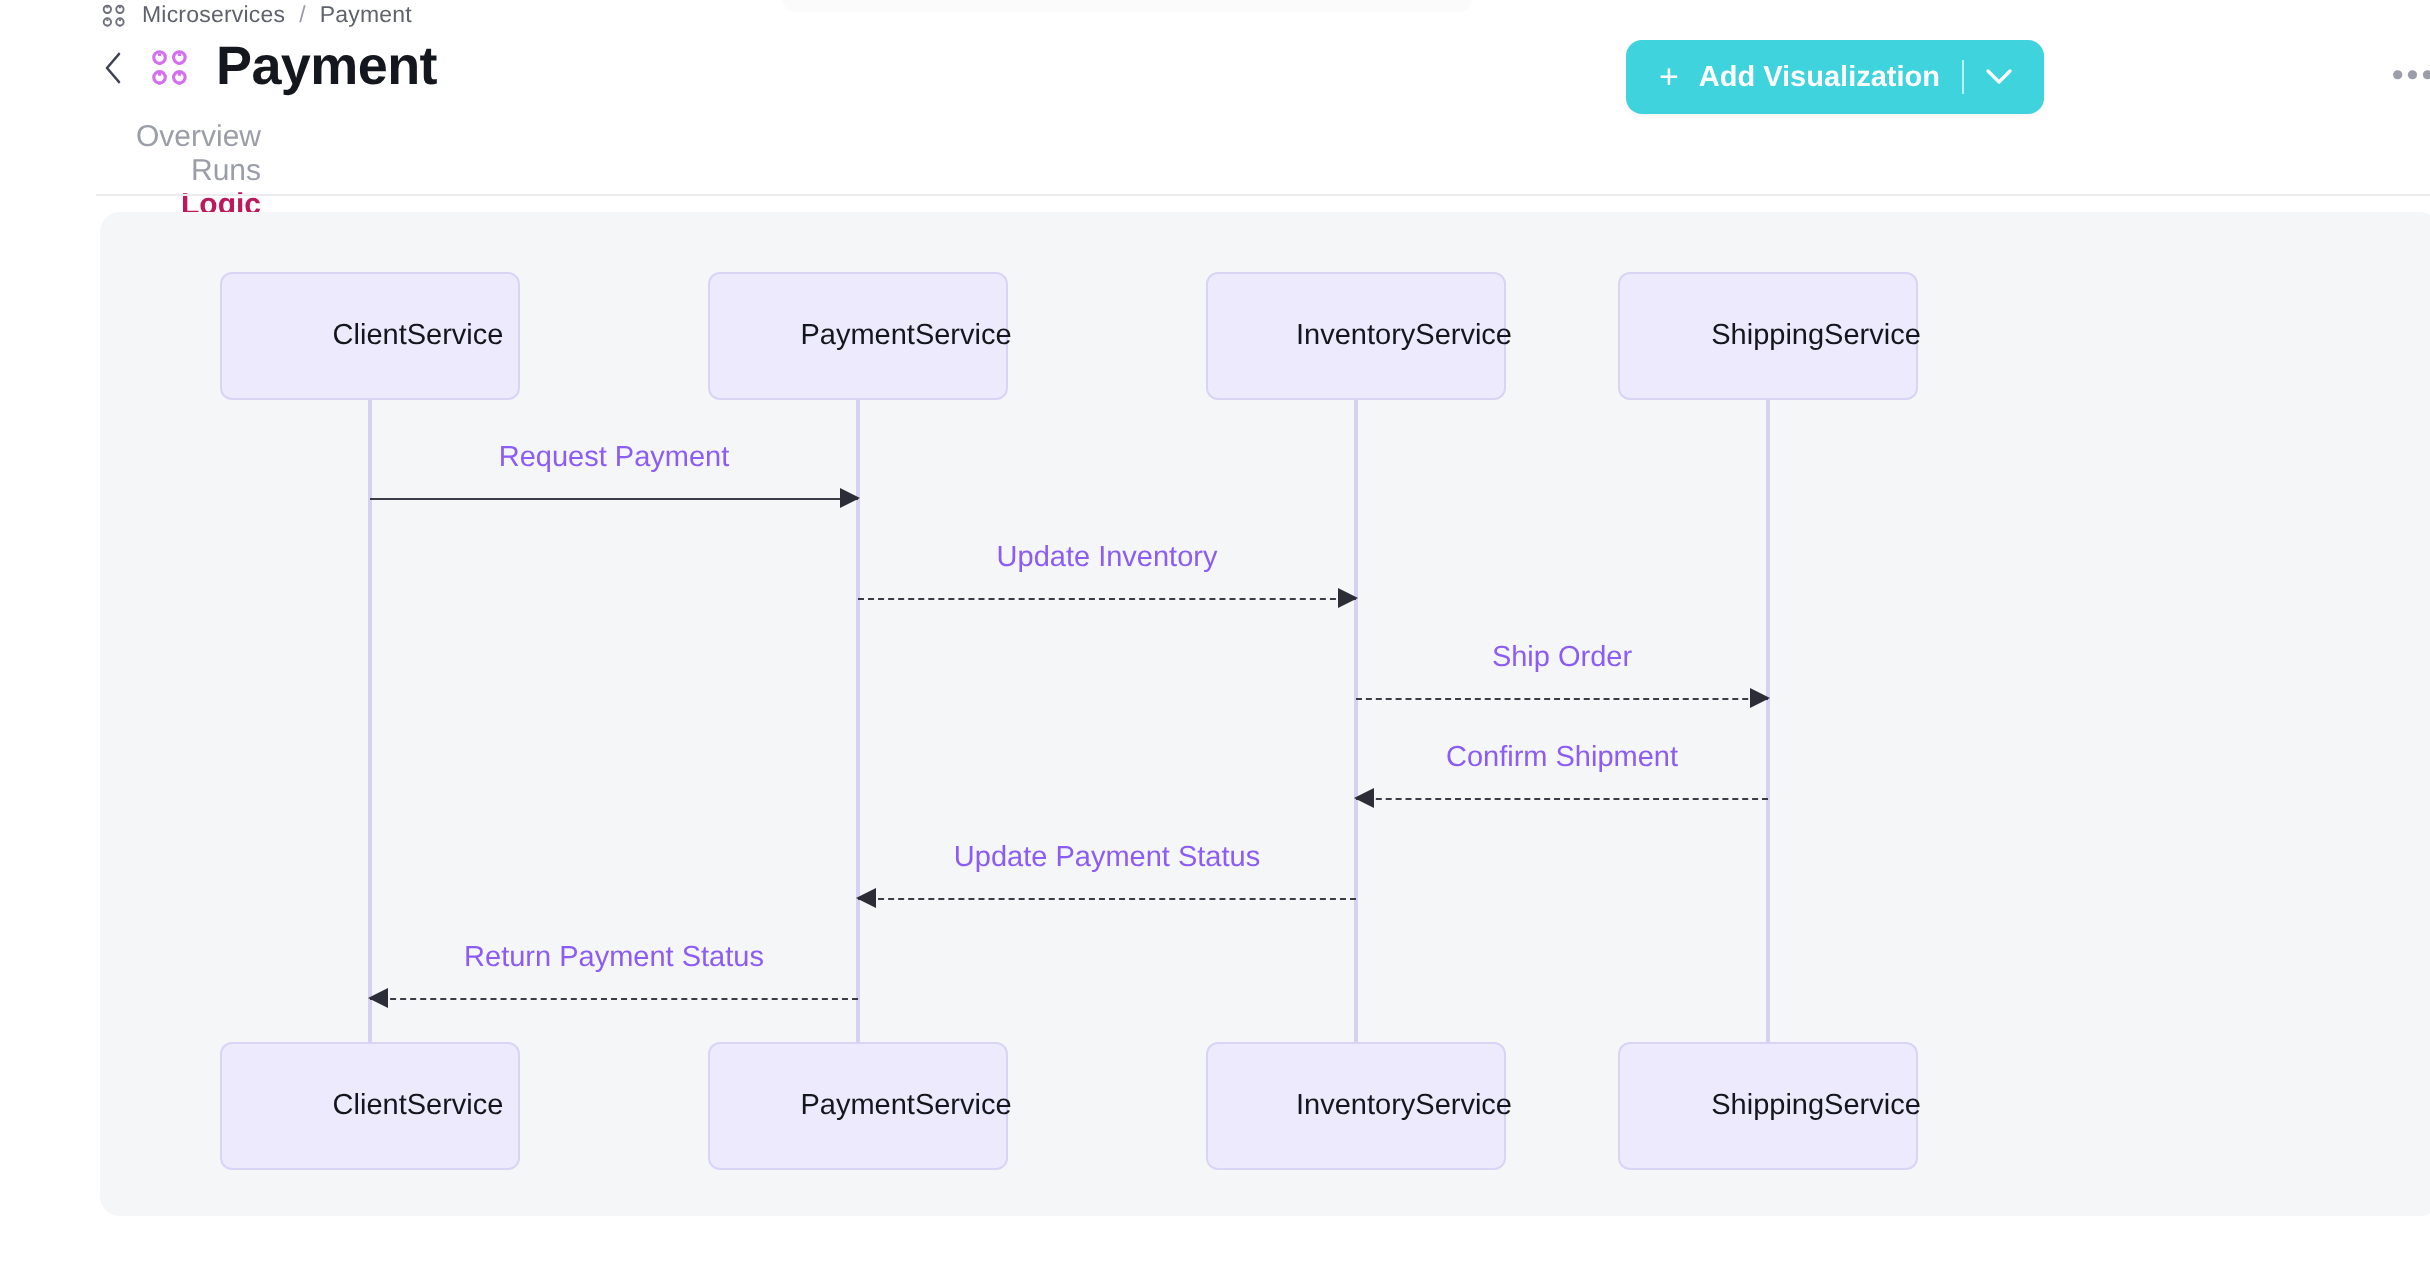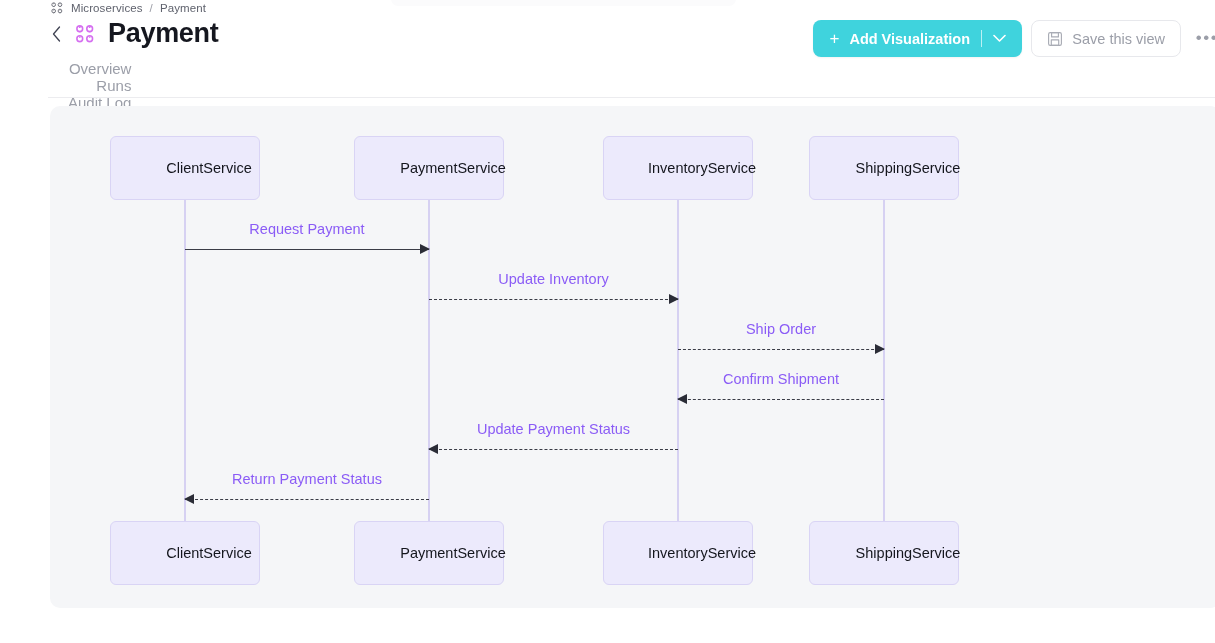--- a/index.html
+++ b/index.html
@@ -195,39 +195,26 @@
     <span class="plus">+</span>
     <span>Add Visualization</span>
     <span class="divider"></span>
     <span class="caret">
       <svg width="13" height="9" viewBox="0 0 13 9">
           <path d="M1 1.5l5.5 5.5L12 1.5" fill="none" stroke="#ffffff" stroke-width="1.6" stroke-linecap="round" stroke-linejoin="round"></path>
         </svg>
     </span>
   </button>
 
-  <button class="btn-save">
-    <span>
-      <svg width="16" height="16" viewBox="0 0 16 16">
-        <g fill="none" stroke="#a9acb5" stroke-width="1.15" stroke-linejoin="round">
-          <rect x="1.6" y="1.6" width="12.8" height="12.8" rx="1.6"></rect>
-          <rect x="4.6" y="1.6" width="6.8" height="4.3"></rect>
-          <rect x="4.3" y="8.8" width="7.4" height="5.6"></rect>
-        </g>
-      </svg>
-    </span>
-    <span>Save this view</span>
-  </button>
 
   <div class="btn-more">•••</div>
 
   <div class="tabs">
     <div class="tab">Overview</div>
     <div class="tab">Runs</div>
-    <div class="tab">Audit Log</div>
     <div class="tab active">Logic</div>
   </div>
   <div class="tabs-rule"></div>
 
   <div class="canvas">
     <div class="diagram" id="diagram">
         <div class="lifeline" style="left: 134px; top: 94px; height: 321px;"></div>
         <div class="node" style="left: 60px; top: 30px; width: 150px; height: 64px;">
           <span>ClientService</span>
         </div>

